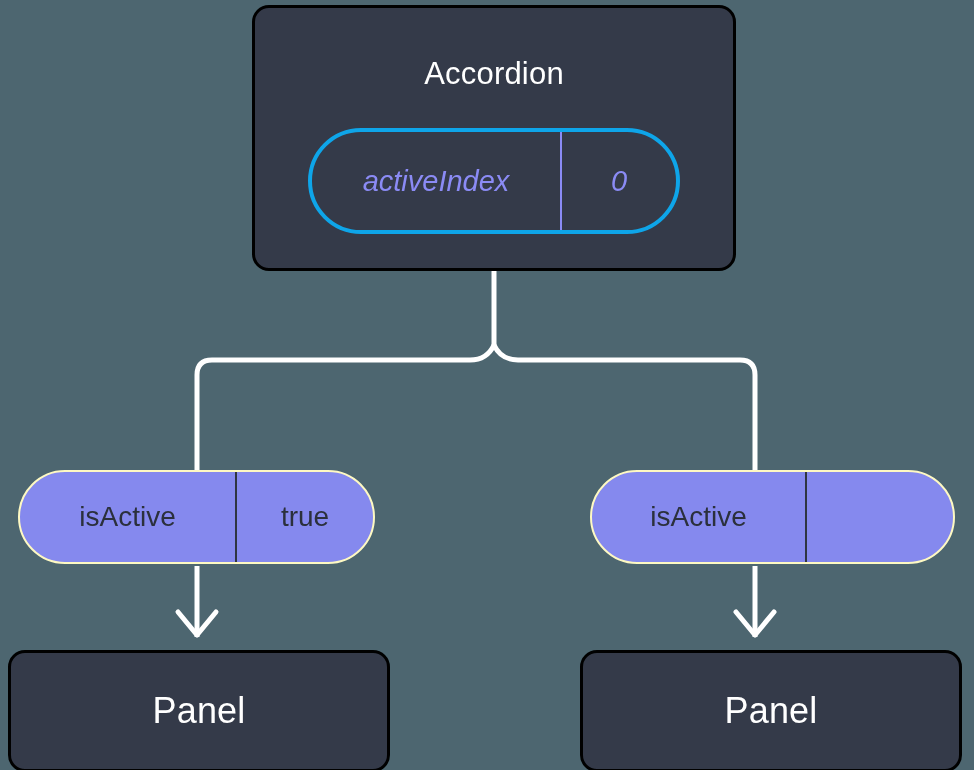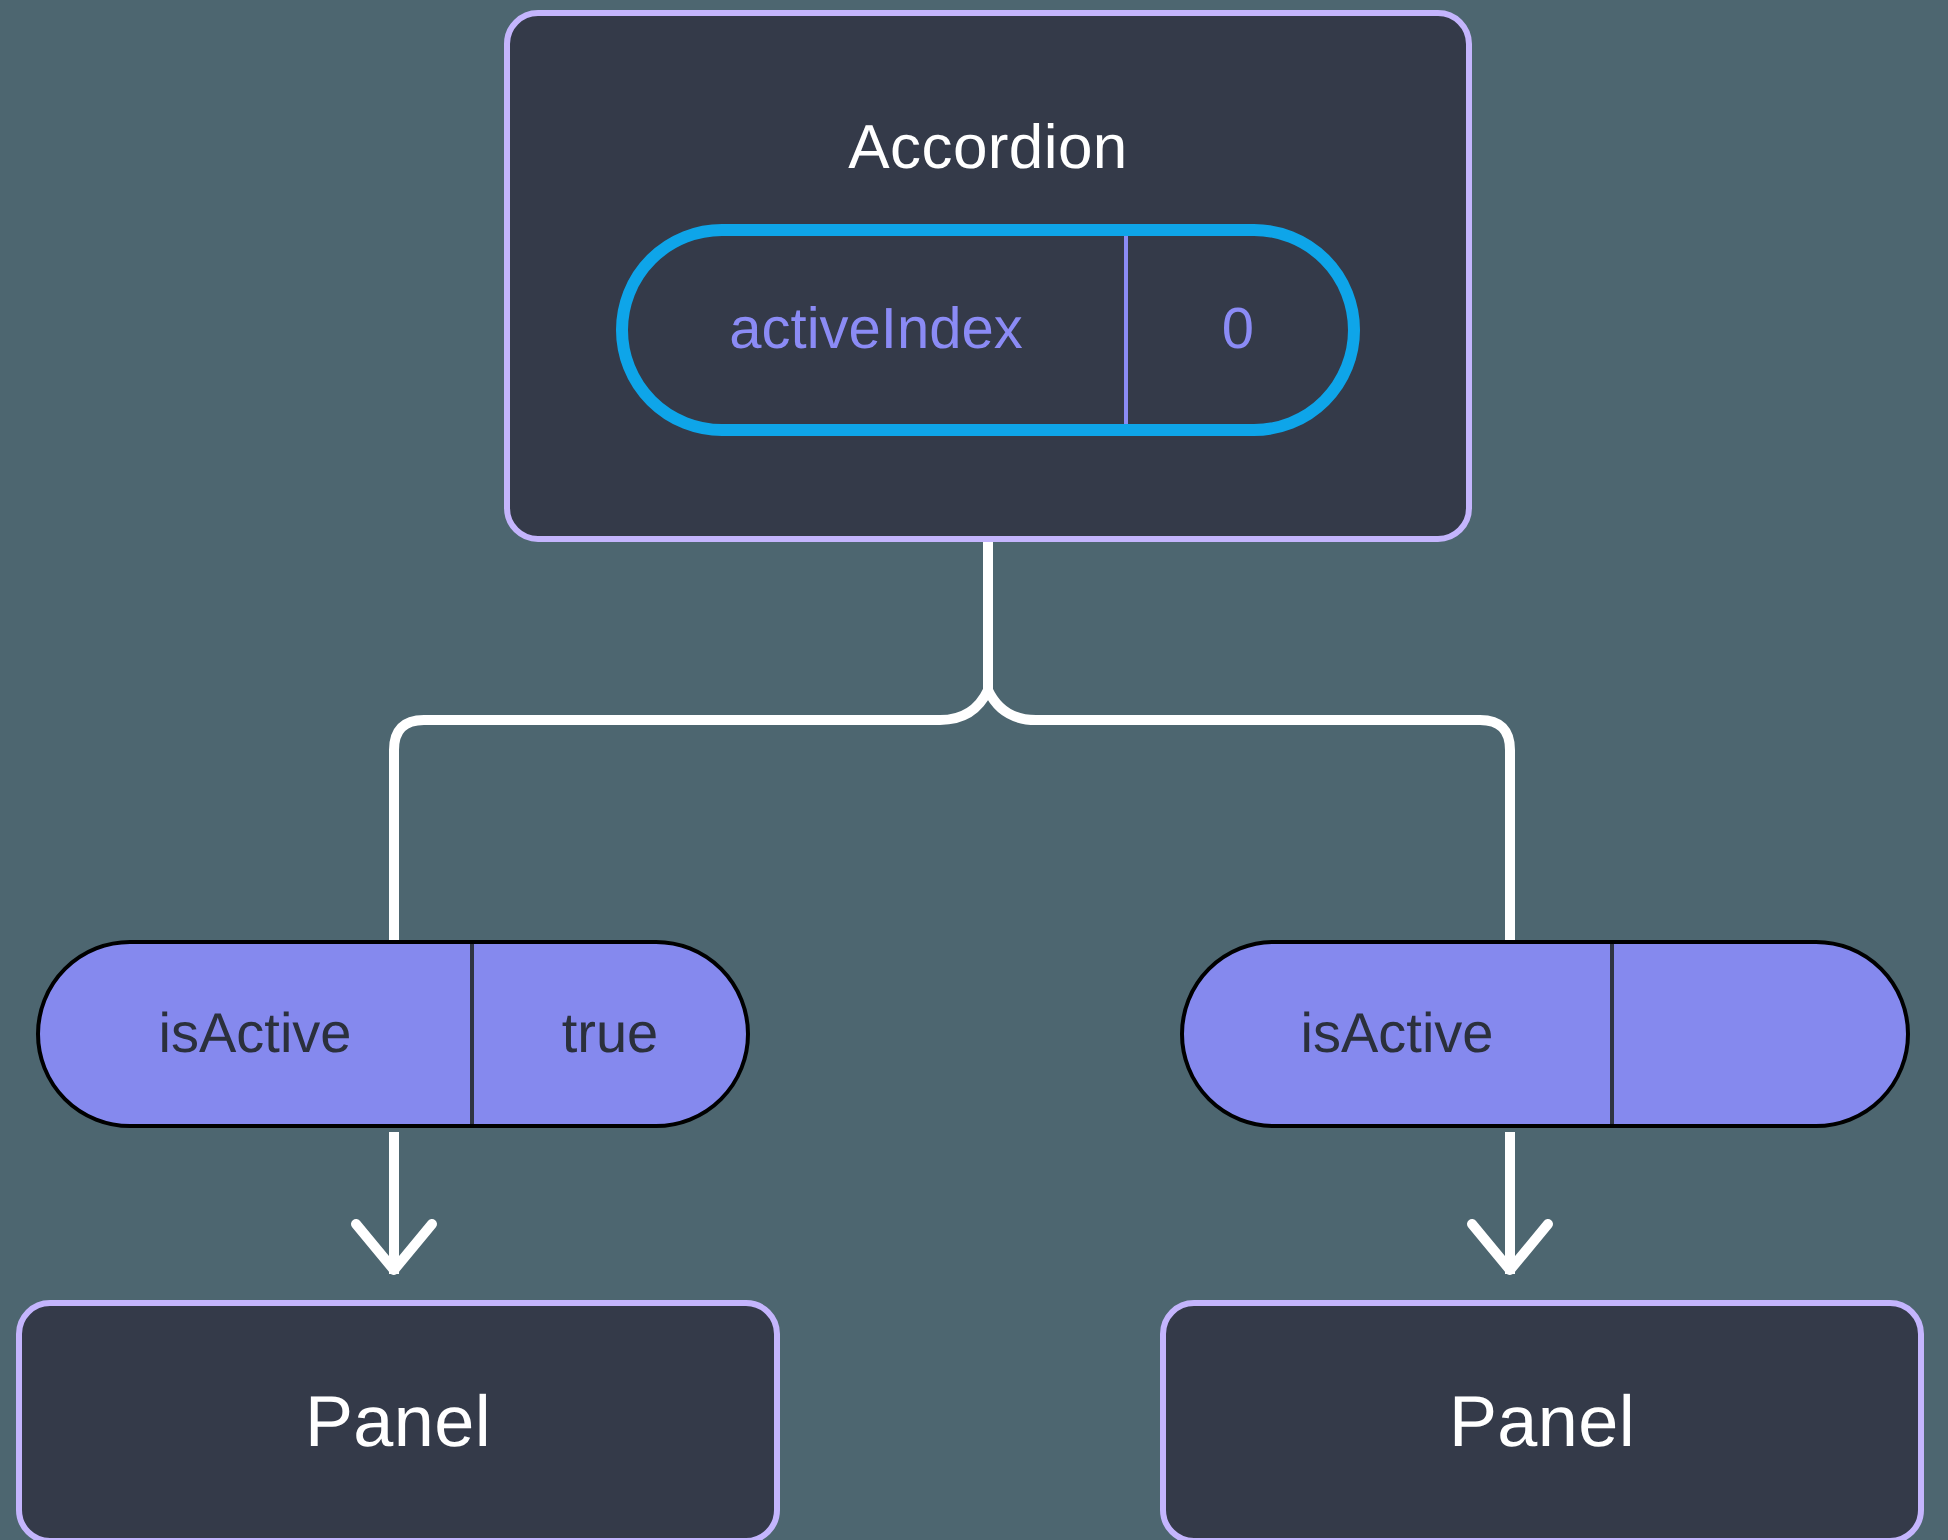--- a/index.html
+++ b/index.html
@@ -29,21 +29,21 @@
     width: 974px;
     height: 770px;
     pointer-events: none;
   }
 
   
   .node-box {
     position: absolute;
     box-sizing: border-box;
     background: #343a49;
-    border: 3px solid #c4b5fd;
+    border: 3px solid #000000;
     border-radius: 17px;
     display: flex;
     flex-direction: column;
     align-items: center;
   }
   .node-title {
     color: #ffffff;
     font-size: 31px;
     font-weight: 400;
     letter-spacing: 0.2px;
@@ -87,40 +87,41 @@
     align-items: center;
     justify-content: center;
     white-space: nowrap;
     font-size: 29px;
     font-weight: 400;
   }
 
   
   #activeindex-pill {
     left: 308px;
-    top: 112px;
+    top: 128px;
     width: 372px;
     height: 106px;
-    border: 6px solid #0ea5e9;
+    border: 4px solid #0ea5e9;
     background: transparent;
+    font-style: italic;
   }
   #activeindex-pill .pill-key {
     flex: 0 0 248px;
     color: #8b8bf5;
     border-right: 2px solid #8b8bf5;
   }
   #activeindex-pill .pill-val {
     flex: 1 1 auto;
     color: #8b8bf5;
   }
 
   
   .pill-filled {
     background: #8589ee;
-    border: 2px solid #000000;
+    border: 2px solid #fef9c3;
     top: 470px;
     height: 94px;
   }
   .pill-filled .pill-key,
   .pill-filled .pill-val {
     color: #2b303c;
     font-size: 28px;
   }
   .pill-filled .pill-key { border-right: 2px solid #2f3542; }
 

